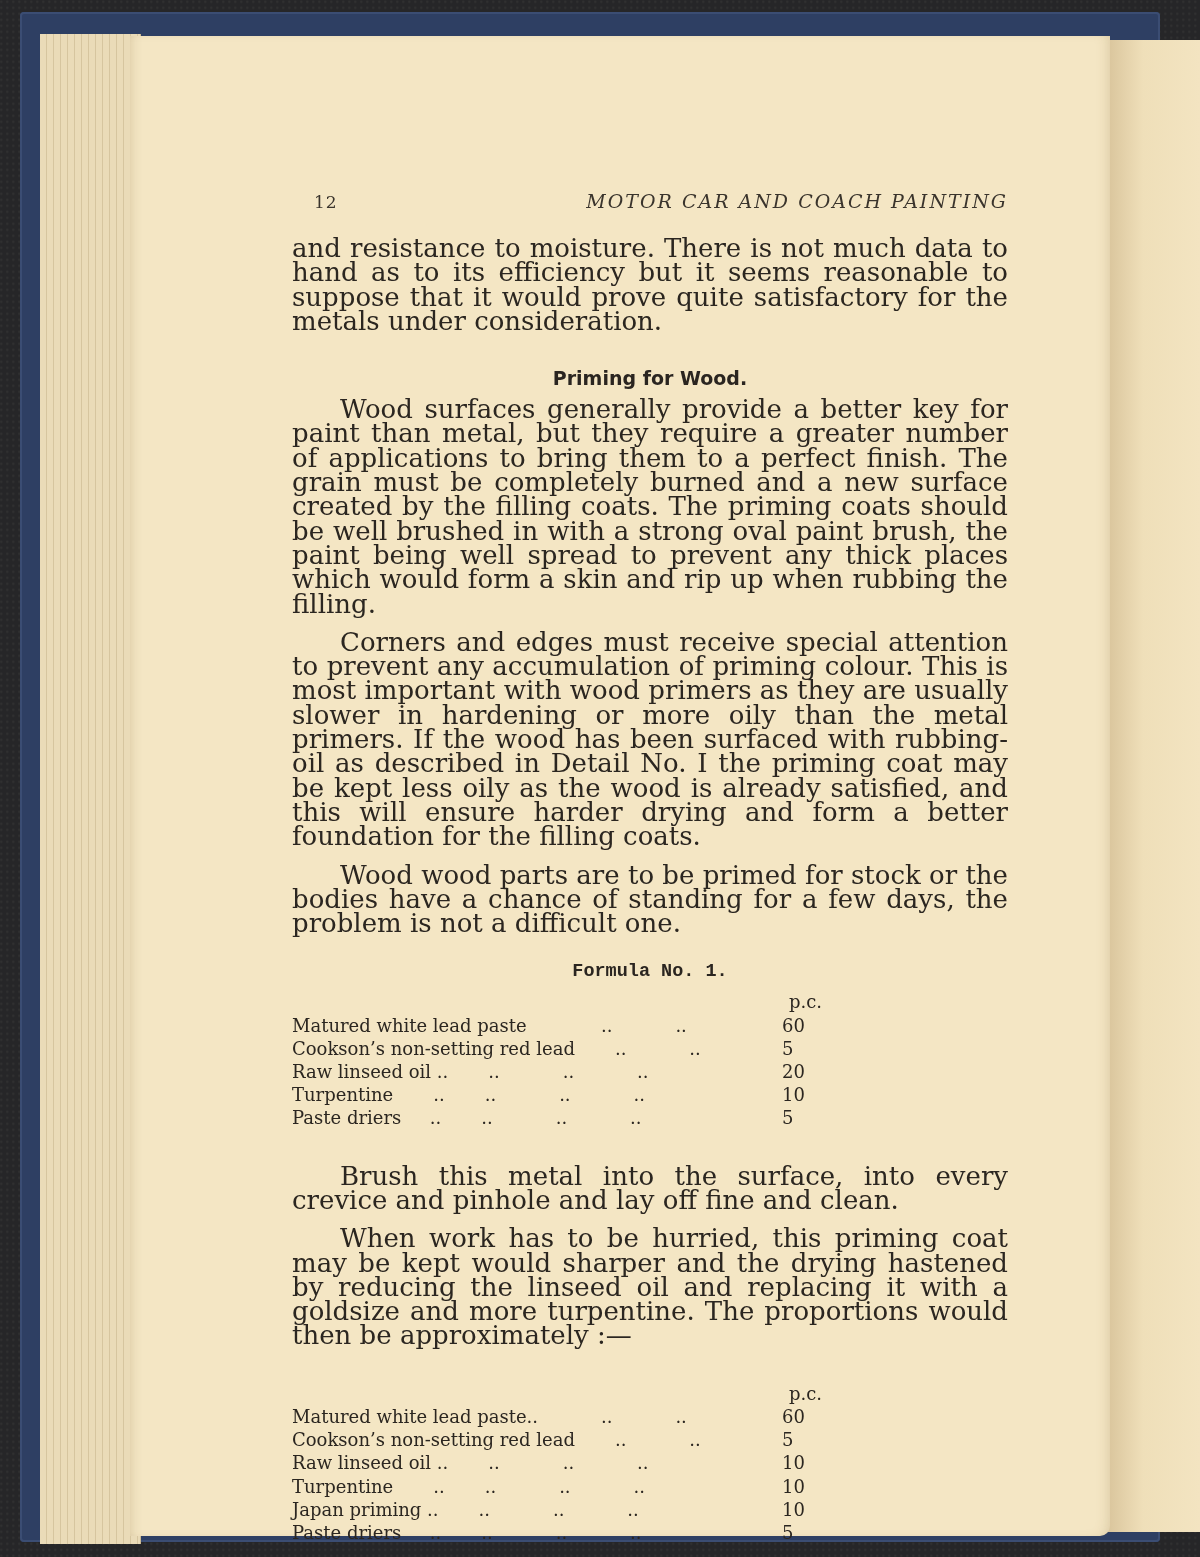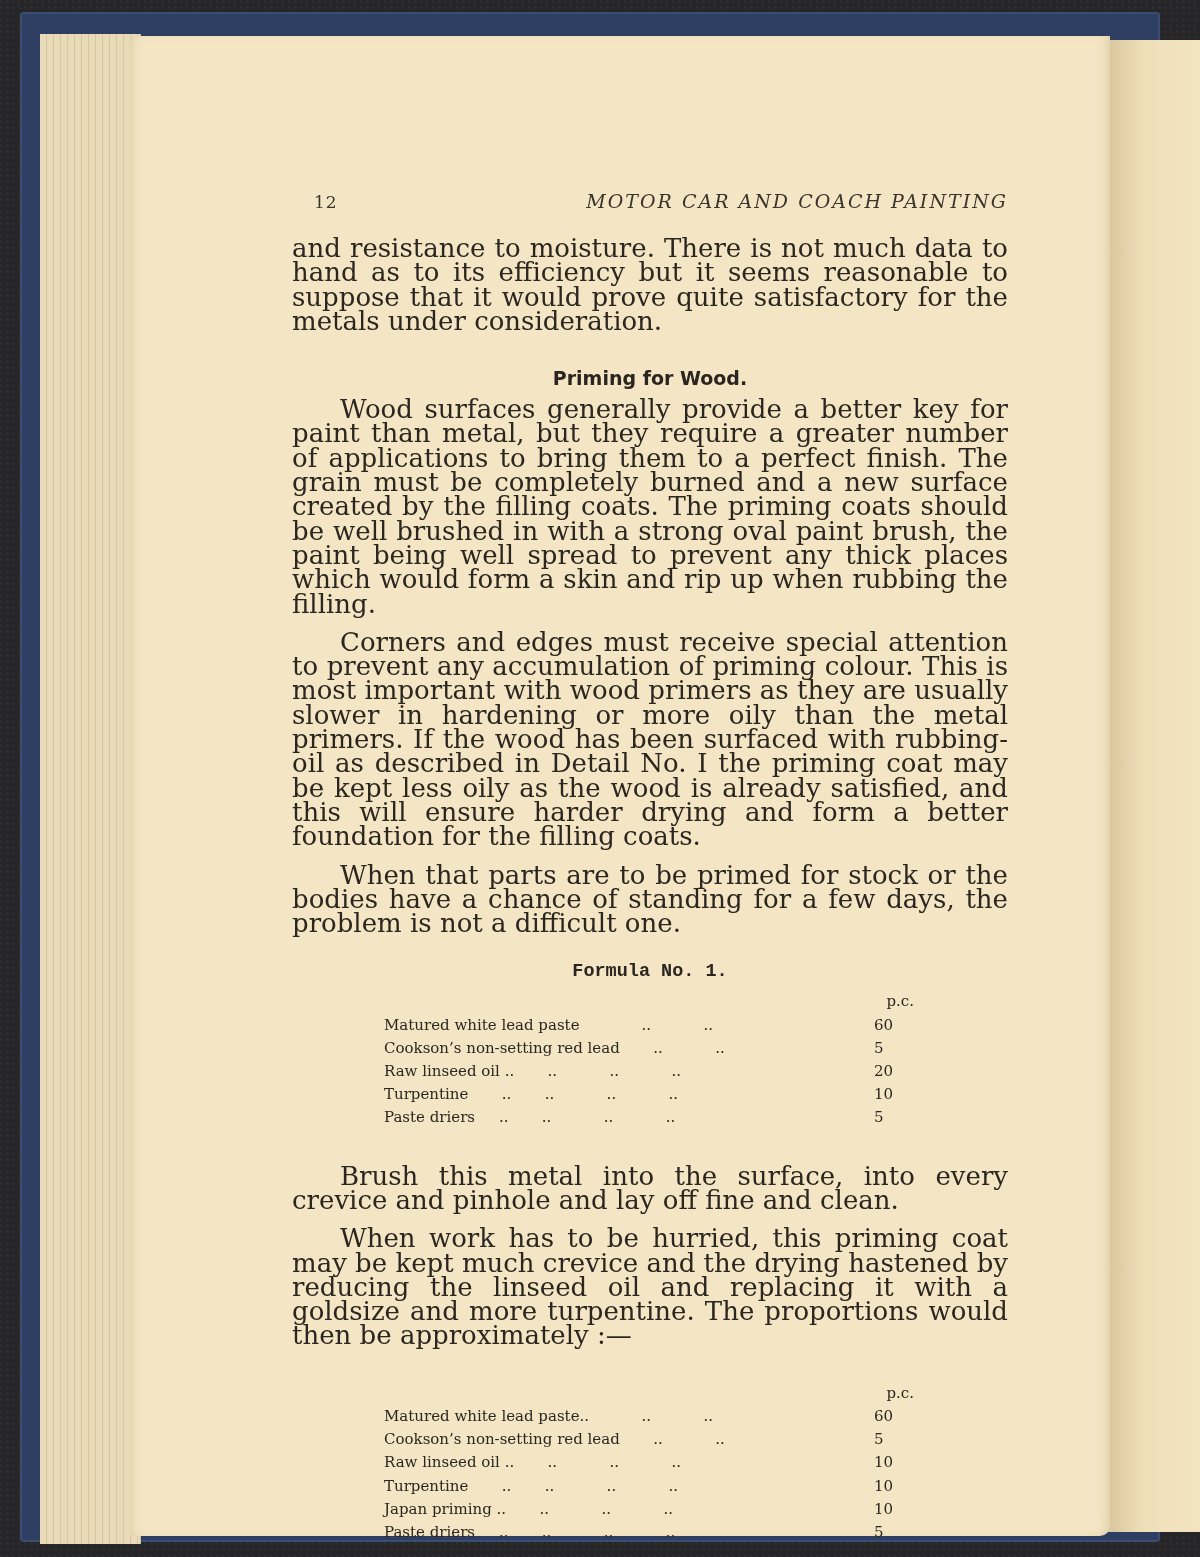--- a/index.html
+++ b/index.html
@@ -57,22 +57,22 @@
     h2.section {
       font-family: "DejaVu Sans", "Liberation Sans", sans-serif;
       font-size: 19px; font-weight: bold; margin: 0 0 8px 0; color: #2a2520; text-align: center;
     }
     h3.formula {
       font-family: Liberation Mono, monospace;
       font-size: 18.5px; font-weight: bold; text-align: center;
       margin: 26px 0 8px 0; color: #2a2520;
     }
     .recipe {
-      margin-left: 92px; width: 530px;
-      font-size: 15px; line-height: 23.2px;
+      width: 530px;
+      font-size: 18px; line-height: 23.2px;
     }
     .recipe .unit-row { text-align: right; padding-right: 0; }
     .recipe-row { display: flex; }
     .recipe-row .ing { flex: 1; white-space: pre; }
     .recipe-row .qty { width: 40px; text-align: left; }
   </style>
 </head>
 <body>
 
 <div class="backdrop"></div>
@@ -88,21 +88,21 @@
   </div>
 
   <p>and resistance to moisture.  There is not much data to hand as to its efficiency but it seems reasonable to suppose that it would prove quite satisfactory for the metals under consideration.</p>
   <div class="gap-lg"></div>
 
   <h2 class="section">Priming for Wood.</h2>
   <p class="indent">Wood surfaces generally provide a better key for paint than metal, but they require a greater number of applications to bring them to a perfect finish.  The grain must be completely burned and a new surface created by the filling coats.  The priming coats should be well brushed in with a strong oval paint brush, the paint being well spread to prevent any thick places which would form a skin and rip up when rubbing the filling.</p>
   <div class="gap"></div>
   <p class="indent">Corners and edges must receive special attention to prevent any accumulation of priming colour.  This is most important with wood primers as they are usually slower in hardening or more oily than the metal primers.  If the wood has been surfaced with rubbing-oil as described in Detail No. I the priming coat may be kept less oily as the wood is already satisfied, and this will ensure harder drying and form a better foundation for the filling coats.</p>
   <div class="gap"></div>
-  <p class="indent">When that parts are to be primed for stock or the bodies have a chance of standing for a few days, the problem is not a difficult one.</p>
+  <p class="indent">Wood wood parts are to be primed for stock or the bodies have a chance of standing for a few days, the problem is not a difficult one.</p>
 
   <h3 class="formula">Formula No. 1.</h3>
 
   <div class="recipe">
     <div class="unit-row">p.c.</div>
     <div class="recipe-row">
         <span class="ing">Matured white lead paste             ..           ..</span>
         <span class="qty">60</span>
       </div>
     <div class="recipe-row">
@@ -119,21 +119,21 @@
       </div>
     <div class="recipe-row">
         <span class="ing">Paste driers     ..       ..           ..           ..</span>
         <span class="qty">5</span>
       </div>
   </div>
 
   <div class="gap-lg"></div>
   <p class="indent">Brush this metal into the surface, into every crevice and pinhole and lay off fine and clean.</p>
   <div class="gap"></div>
-  <p class="indent">When work has to be hurried, this priming coat may be kept much crevice and the drying hastened by reducing the linseed oil and replacing it with a goldsize and more turpentine. The proportions would then be approximately :—</p>
+  <p class="indent">When work has to be hurried, this priming coat may be kept would sharper and the drying hastened by reducing the linseed oil and replacing it with a goldsize and more turpentine. The proportions would then be approximately :—</p>
   <div class="gap-lg"></div>
 
   <div class="recipe">
     <div class="unit-row">p.c.</div>
     <div class="recipe-row">
         <span class="ing">Matured white lead paste..           ..           ..</span>
         <span class="qty">60</span>
       </div>
     <div class="recipe-row">
         <span class="ing">Cookson’s non-setting red lead       ..           ..</span>

